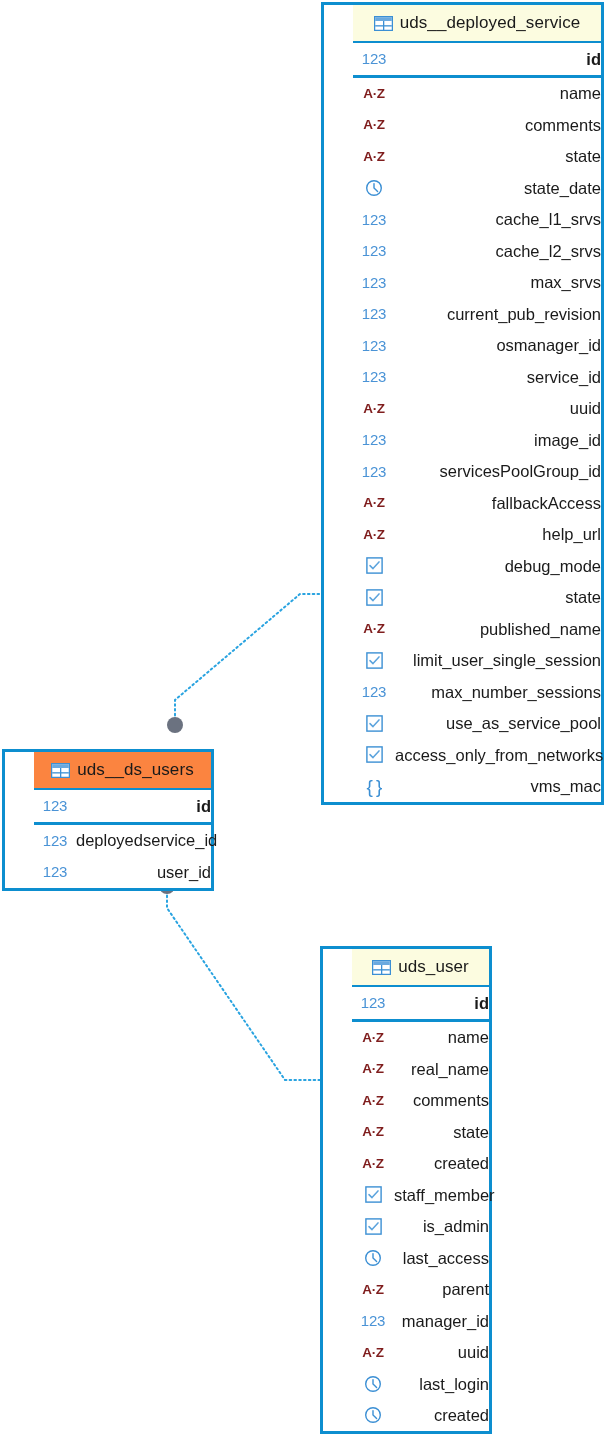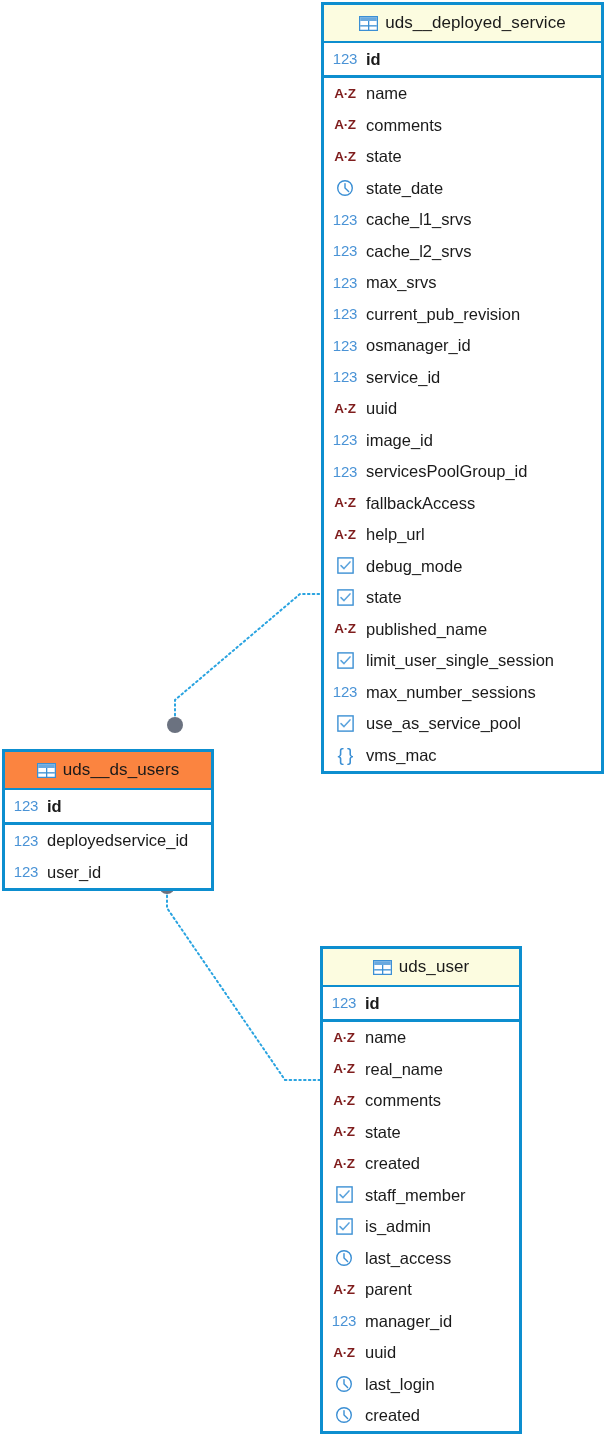--- a/index.html
+++ b/index.html
@@ -22,20 +22,21 @@
     width: 606px; height: 1439px;
     pointer-events: none;
   }
 
   
   .er-table {
     position: absolute;
     box-sizing: border-box;
     border: 3px solid #0d8ecf;
     background: #ffffff;
+    padding-left: 29px;
   }
   .er-header {
     box-sizing: border-box;
     height: 38px;
     display: flex;
     align-items: center;
     justify-content: center;
     gap: 7px;
     font-size: 17px;
     color: #1a1a1a;
@@ -52,20 +53,21 @@
   .er-row {
     box-sizing: border-box;
     height: 31.5px;
     display: flex;
     align-items: center;
     padding-left: 8px;
     gap: 8px;
     font-size: 16.5px;
     color: #1a1a1a;
     white-space: nowrap;
+    justify-content: space-between;
   }
   .er-row.is-pk .field-label { font-weight: bold; }
   .field-label { line-height: 1; }
 
   
   .type-icon {
     width: 26px;
     min-width: 26px;
     height: 20px;
     display: inline-flex;
@@ -225,20 +227,29 @@
       <div class="er-row">
         <span class="type-icon">
           <svg width="17" height="17" viewBox="0 0 17 17">
             <rect x="0.9" y="0.9" width="15.2" height="15.2" fill="#ffffff" stroke="#3b8fd4" stroke-width="1.4"></rect>
             <path d="M4 8.6 L7 11.6 L13 4.9" fill="none" stroke="#5ba3dd" stroke-width="1.5" stroke-linecap="round" stroke-linejoin="round"></path>
           </svg>
         </span>
         <span class="field-label">use_as_service_pool</span>
       </div>
       <div class="er-row">
+        <span class="type-icon">
+          <svg width="17" height="17" viewBox="0 0 17 17">
+            <rect x="0.9" y="0.9" width="15.2" height="15.2" fill="#ffffff" stroke="#3b8fd4" stroke-width="1.4"></rect>
+            <path d="M4 8.6 L7 11.6 L13 4.9" fill="none" stroke="#5ba3dd" stroke-width="1.5" stroke-linecap="round" stroke-linejoin="round"></path>
+          </svg>
+        </span>
+        <span class="field-label">access_only_from_networks</span>
+      </div>
+      <div class="er-row">
         <span class="type-icon t-json">{ }</span>
         <span class="field-label">vms_mac</span>
       </div>
     </div>
 </div>
 
 <div class="er-table" id="tbl-uds__ds_users" style="left:2px; top:749px; width:212px;">
   <div class="er-header tone-orange">
     <span class="table-icon">
       <svg width="19" height="15" viewBox="0 0 19 15">
@@ -261,21 +272,21 @@
         <span class="type-icon t-num">123</span>
         <span class="field-label">deployedservice_id</span>
       </div>
       <div class="er-row">
         <span class="type-icon t-num">123</span>
         <span class="field-label">user_id</span>
       </div>
     </div>
 </div>
 
-<div class="er-table" id="tbl-uds_user" style="left:320px; top:946px; width:202px;">
+<div class="er-table" id="tbl-uds_user" style="left:320px; top:946px; width:172px;">
   <div class="er-header tone-yellow">
     <span class="table-icon">
       <svg width="19" height="15" viewBox="0 0 19 15">
         <rect x="0.6" y="0.6" width="17.8" height="13.8" fill="#ffffff" stroke="#3b8fd4" stroke-width="1.3"></rect>
         <rect x="1.2" y="1.2" width="16.6" height="3.8" fill="#6aa9df"></rect>
         <rect x="9" y="5" width="1.3" height="9.4" fill="#3b8fd4"></rect>
         <rect x="1.2" y="9.2" width="16.6" height="1.3" fill="#3b8fd4"></rect>
       </svg>
     </span>
     <span>uds_user</span>

